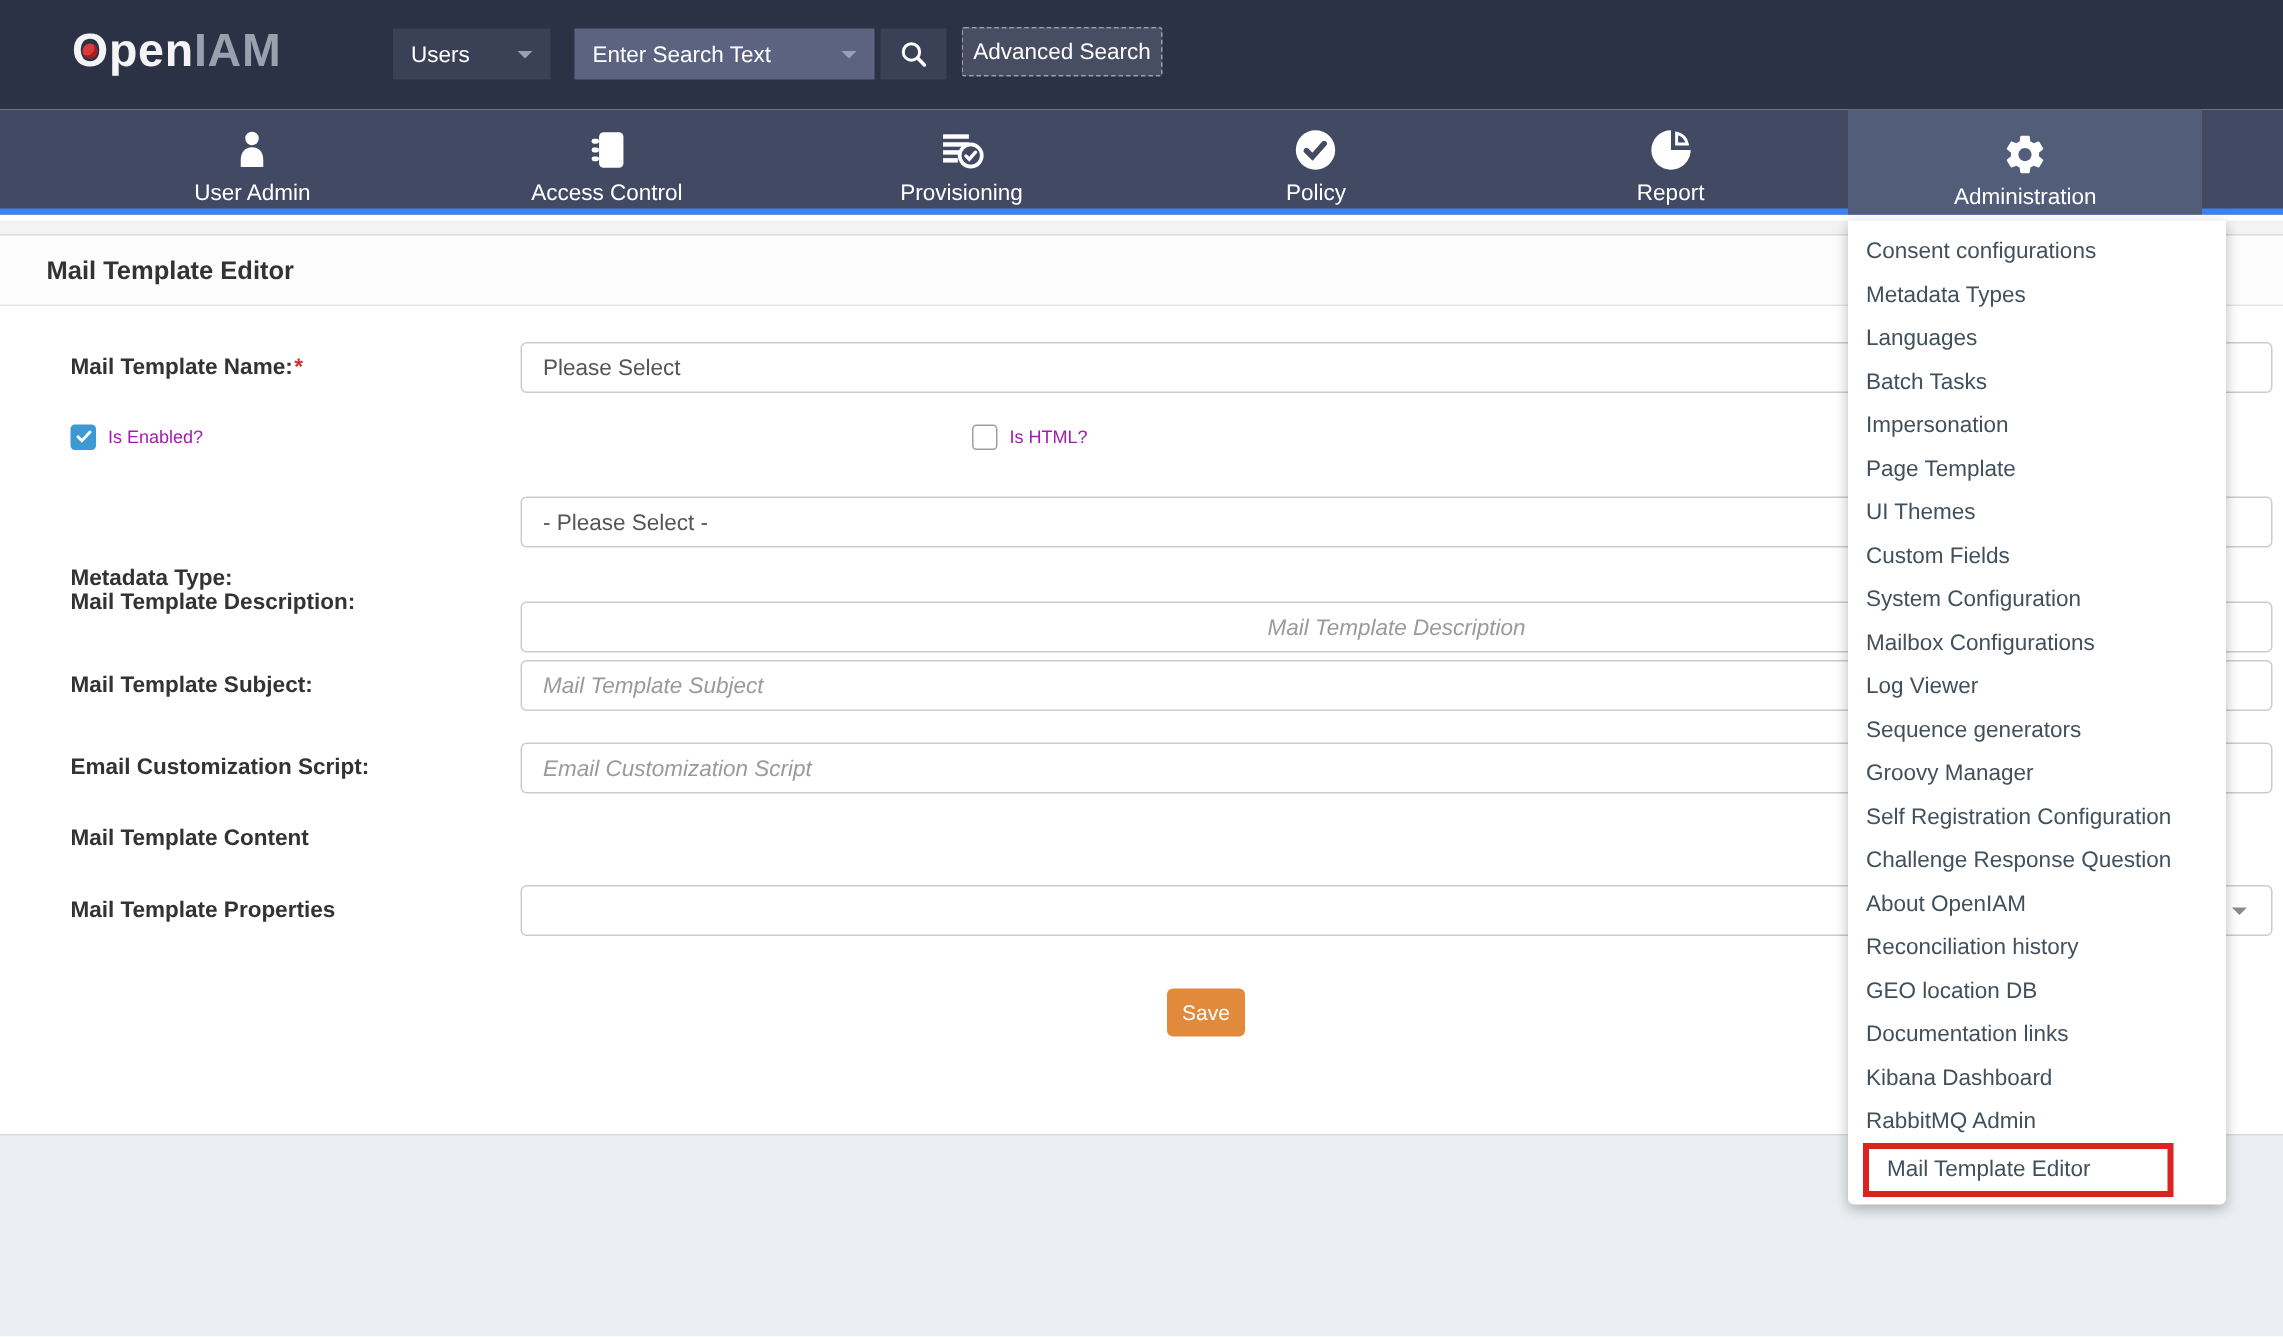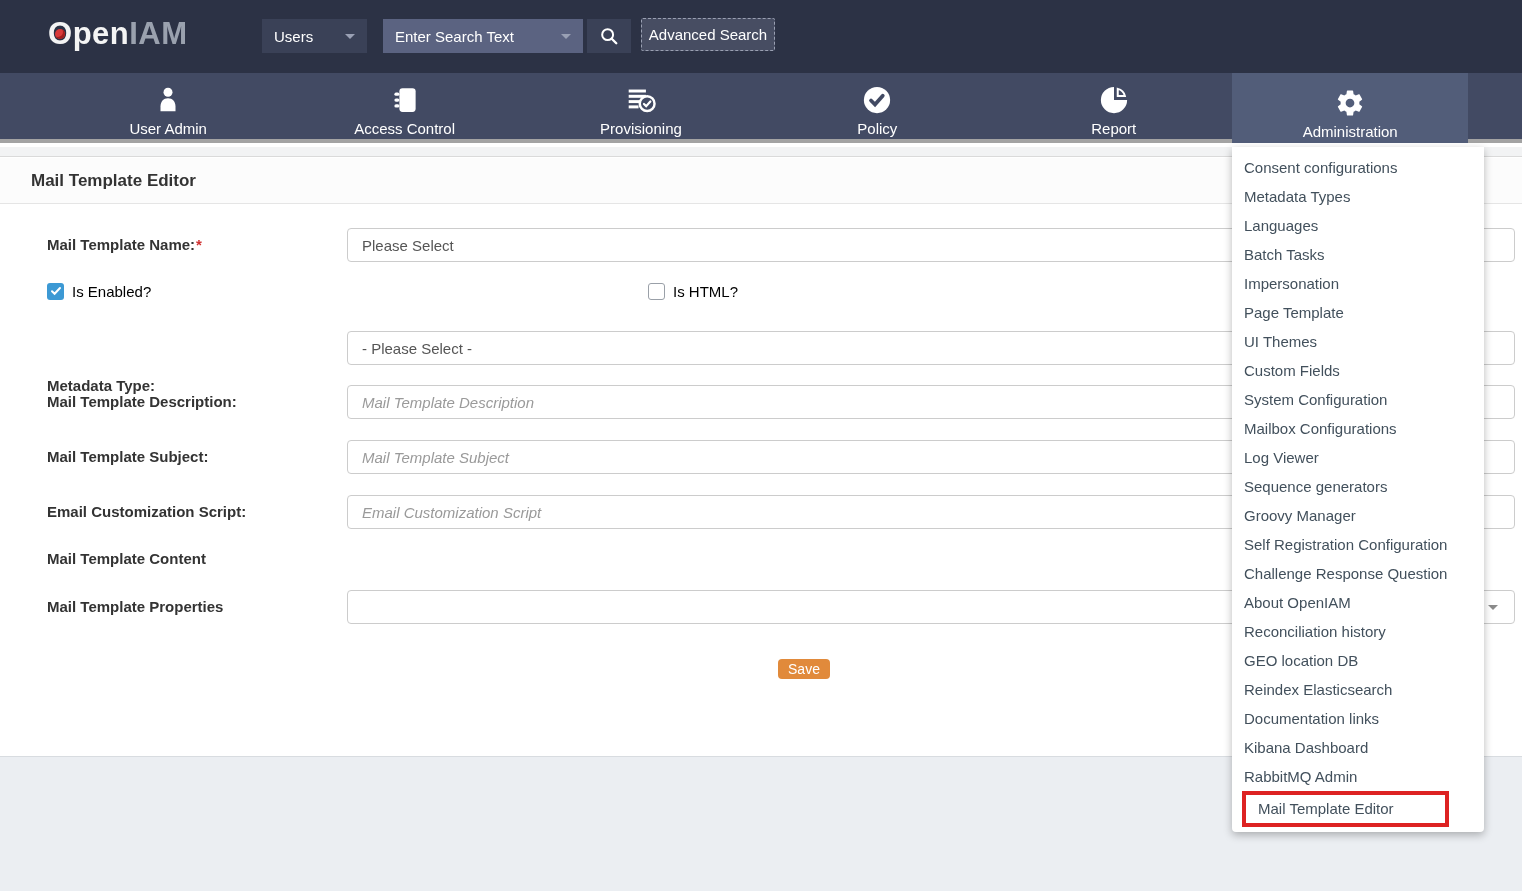--- a/index.html
+++ b/index.html
@@ -19,21 +19,21 @@
   .users-select { left:262px; width:105px; background:#3a4157; padding:0 12px; justify-content:space-between; cursor:pointer; }
   .search-box   { left:383px; width:200px; background:#5b6381; padding:0 12px; justify-content:space-between; cursor:text; }
   .search-btn   { left:587px; width:44px; background:#3a4157; justify-content:center; cursor:pointer; }
   .adv-btn { left:641px; top:18px; width:134px; height:33px; background:#474d62;
     border:1px dashed #9aa0b2; justify-content:center; cursor:pointer; border-radius:2px; }
   .caret-down { width:0; height:0; border-left:5px solid transparent; border-right:5px solid transparent;
     border-top:5px solid #99a0b4; }
 
   
   .navbar { position:absolute; left:0; top:73px; width:1522px; height:70px; background:#424a63;
-    border-bottom:4px solid #a3a3a3; }
+    border-bottom:4px solid #3b82f6; }
   .nav-items { position:absolute; left:50px; top:0; display:flex; height:70px; }
   .nav-item { width:236.4px; height:70px; display:flex; flex-direction:column; align-items:center;
     padding-top:9px; cursor:pointer; }
   .nav-item.active { background:#525d79;justify-content:center; }
   .nav-icon { height:36px; display:flex; align-items:center; justify-content:center; }
   .nav-label { color:#ffffff; font-size:15px; margin-top:2px; }
 
   
   .substrip { position:absolute; left:0; top:147px; width:1522px; height:10px; background:#f2f3f4;
     border-bottom:1px solid #dadada; }
@@ -49,22 +49,22 @@
     border:1px solid #cccccc; border-radius:4px; font-size:15px; color:#555;
     padding:0 14px; display:flex; align-items:center; }
   input.ffield { display:block; line-height:32px; }
   input.ffield::placeholder { color:#9a9a9a; font-style:italic; opacity:1; }
   .select-caret { position:absolute; right:16px; top:14px; }
   .cb-row { position:absolute; top:78px; height:18px; display:flex; align-items:center; }
   .checkbox { width:17px; height:17px; border-radius:3px; display:inline-flex; align-items:center;
     justify-content:center; cursor:pointer; }
   .checkbox.checked { background:#3c99d4; }
   .checkbox.unchecked { background:#fff; border:1px solid #9aa0a8; }
-  .cb-label { font-size:15px; color:#000000; margin-left:8px; }
-  .save-btn { position:absolute; left:778px; top:455px; width:52px; height:20px; background:#e18a3b;
+  .cb-label { font-size:12px; color:#a21caf; margin-left:8px; }
+  .save-btn { position:absolute; left:778px; top:455px; width:52px; height:32px; background:#e18a3b;
     border:none; border-radius:4px; color:#fff; font-size:14px; font-family:"Liberation Sans",sans-serif; cursor:pointer; }
 
   
   .footer { position:absolute; left:0; top:756px; width:1522px; height:135px; background:#ebeef2;
     border-top:1px solid #d8dce0; }
 
   
   .admin-menu { position:absolute; left:1232px; top:147px; width:252px; background:#ffffff;
     border-radius:0 0 4px 4px; box-shadow:0 3px 9px rgba(0,0,0,0.28); padding:6px 0 5px 0; z-index:20; }
   .menu-item { height:29px; line-height:29px; padding-left:12px; font-size:15px; color:#42505c;
@@ -198,21 +198,21 @@
   <div class="flabel" style="top:127px;margin-top:38px;">
     <span>Metadata Type:</span>
   </div>
   <div class="ffield" style="top:127px;">
     <span>- Please Select -</span>
   </div>
 
   <div class="flabel" style="top:181px;">
     <span>Mail Template Description:</span>
   </div>
-  <input class="ffield" style="top: 181px;" type="text" placeholder="Mail Template Description">
+  <input class="ffield" style="top: 197px; text-align: center;" type="text" placeholder="Mail Template Description">
 
   <div class="flabel" style="top:236px;">
     <span>Mail Template Subject:</span>
   </div>
   <input class="ffield" style="top: 236px;" type="text" placeholder="Mail Template Subject">
 
   <div class="flabel" style="top:291px;">
     <span>Email Customization Script:</span>
   </div>
   <input class="ffield" style="top: 291px;" type="text" placeholder="Email Customization Script">
@@ -246,18 +246,17 @@
   <div class="menu-item">System Configuration</div>
   <div class="menu-item">Mailbox Configurations</div>
   <div class="menu-item">Log Viewer</div>
   <div class="menu-item">Sequence generators</div>
   <div class="menu-item">Groovy Manager</div>
   <div class="menu-item">Self Registration Configuration</div>
   <div class="menu-item">Challenge Response Question</div>
   <div class="menu-item">About OpenIAM</div>
   <div class="menu-item">Reconciliation history</div>
   <div class="menu-item">GEO location DB</div>
-  <div class="menu-item">Reindex Elasticsearch</div>
   <div class="menu-item">Documentation links</div>
   <div class="menu-item">Kibana Dashboard</div>
   <div class="menu-item">RabbitMQ Admin</div>
   <div class="menu-item highlighted">Mail Template Editor</div>
 </div>
 
 </body></html>

